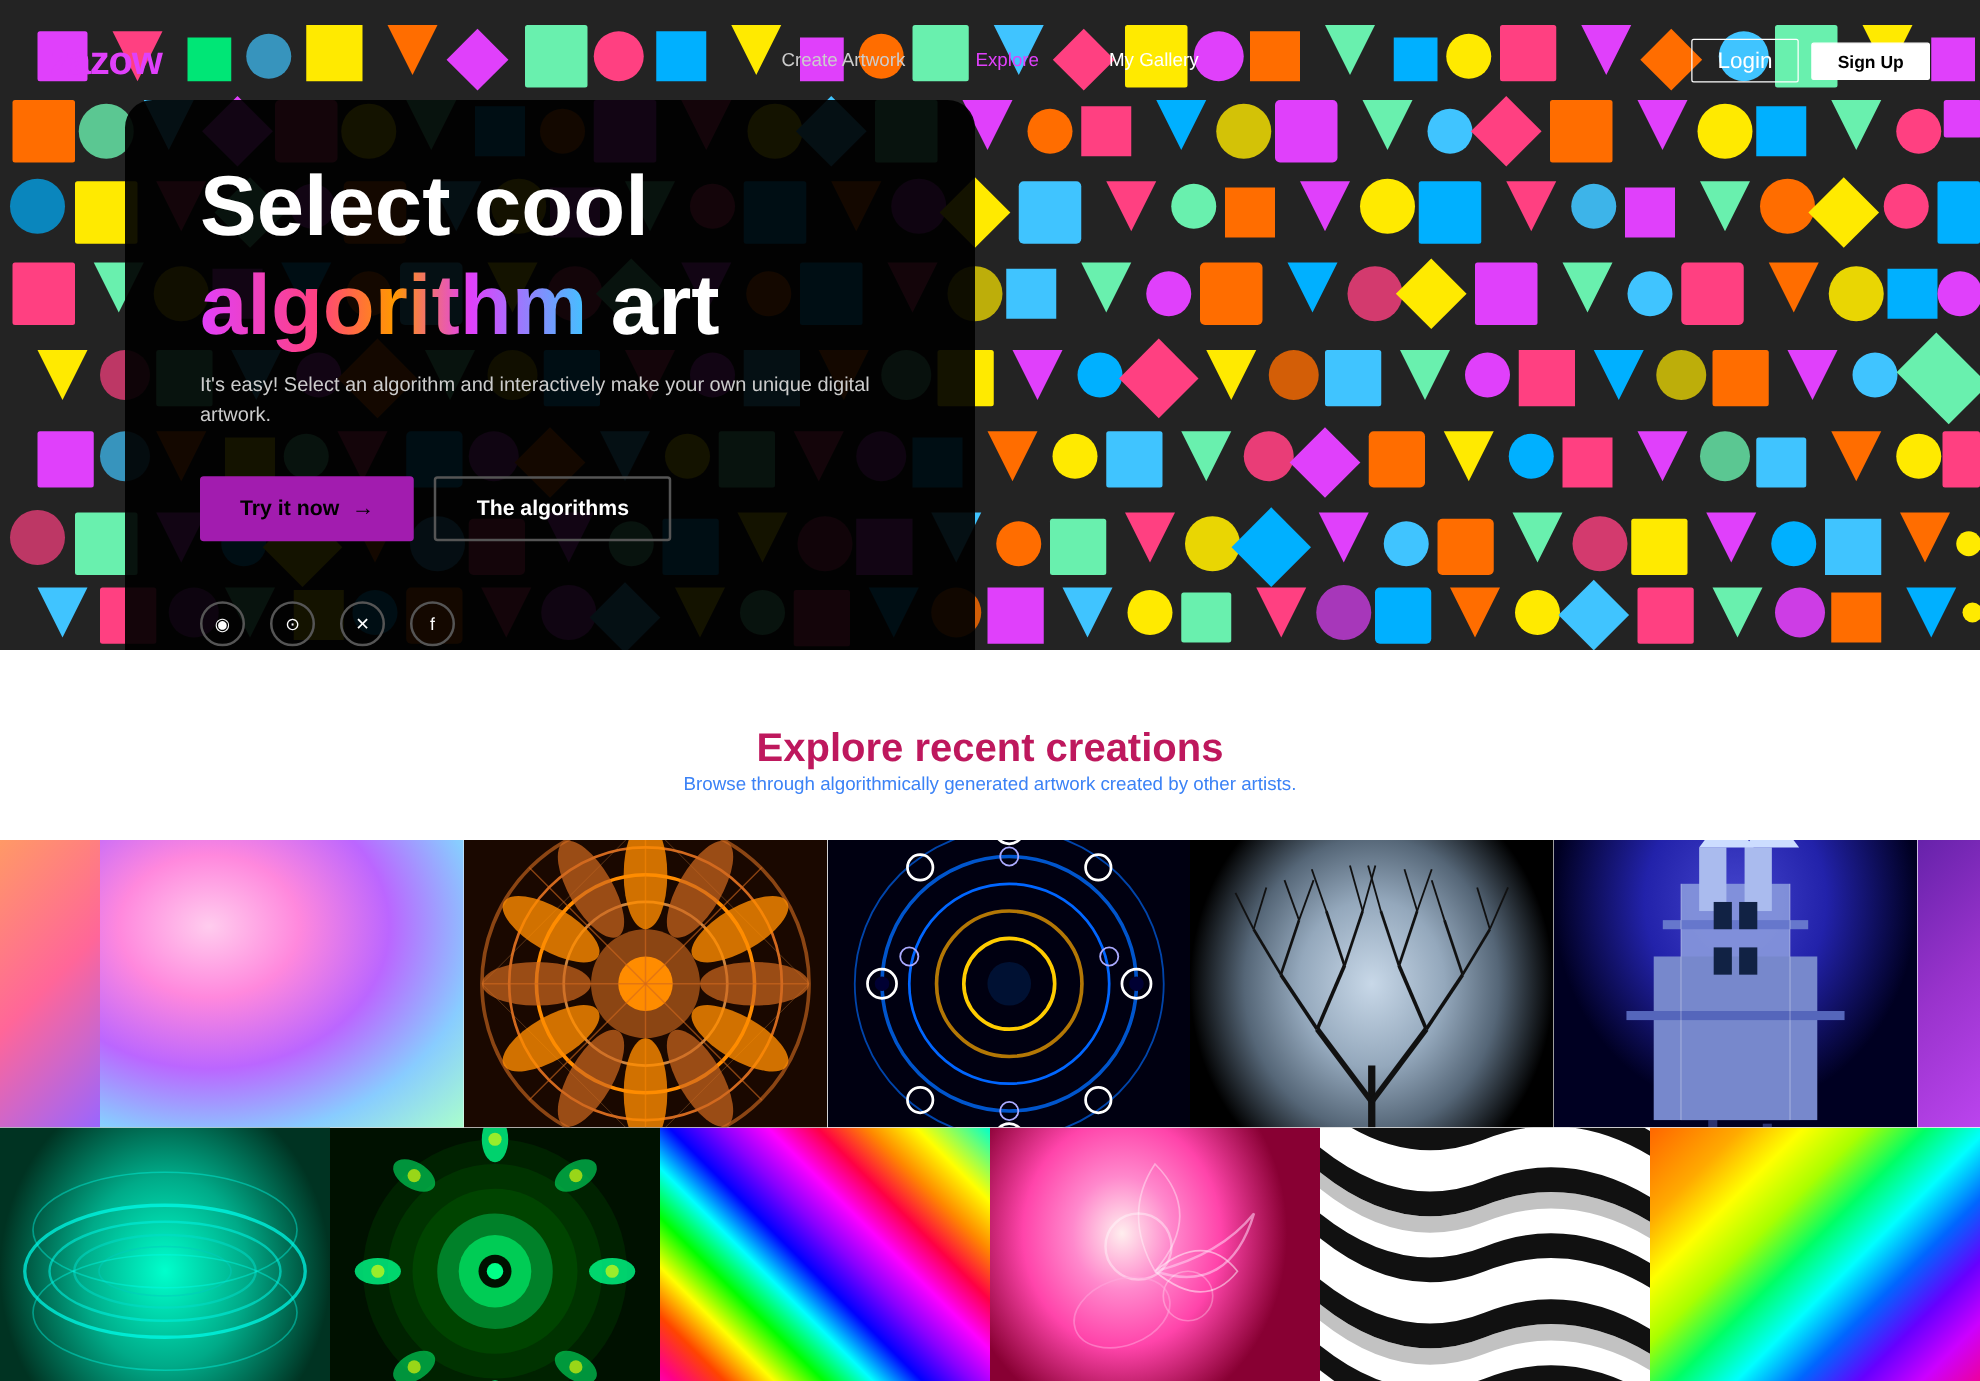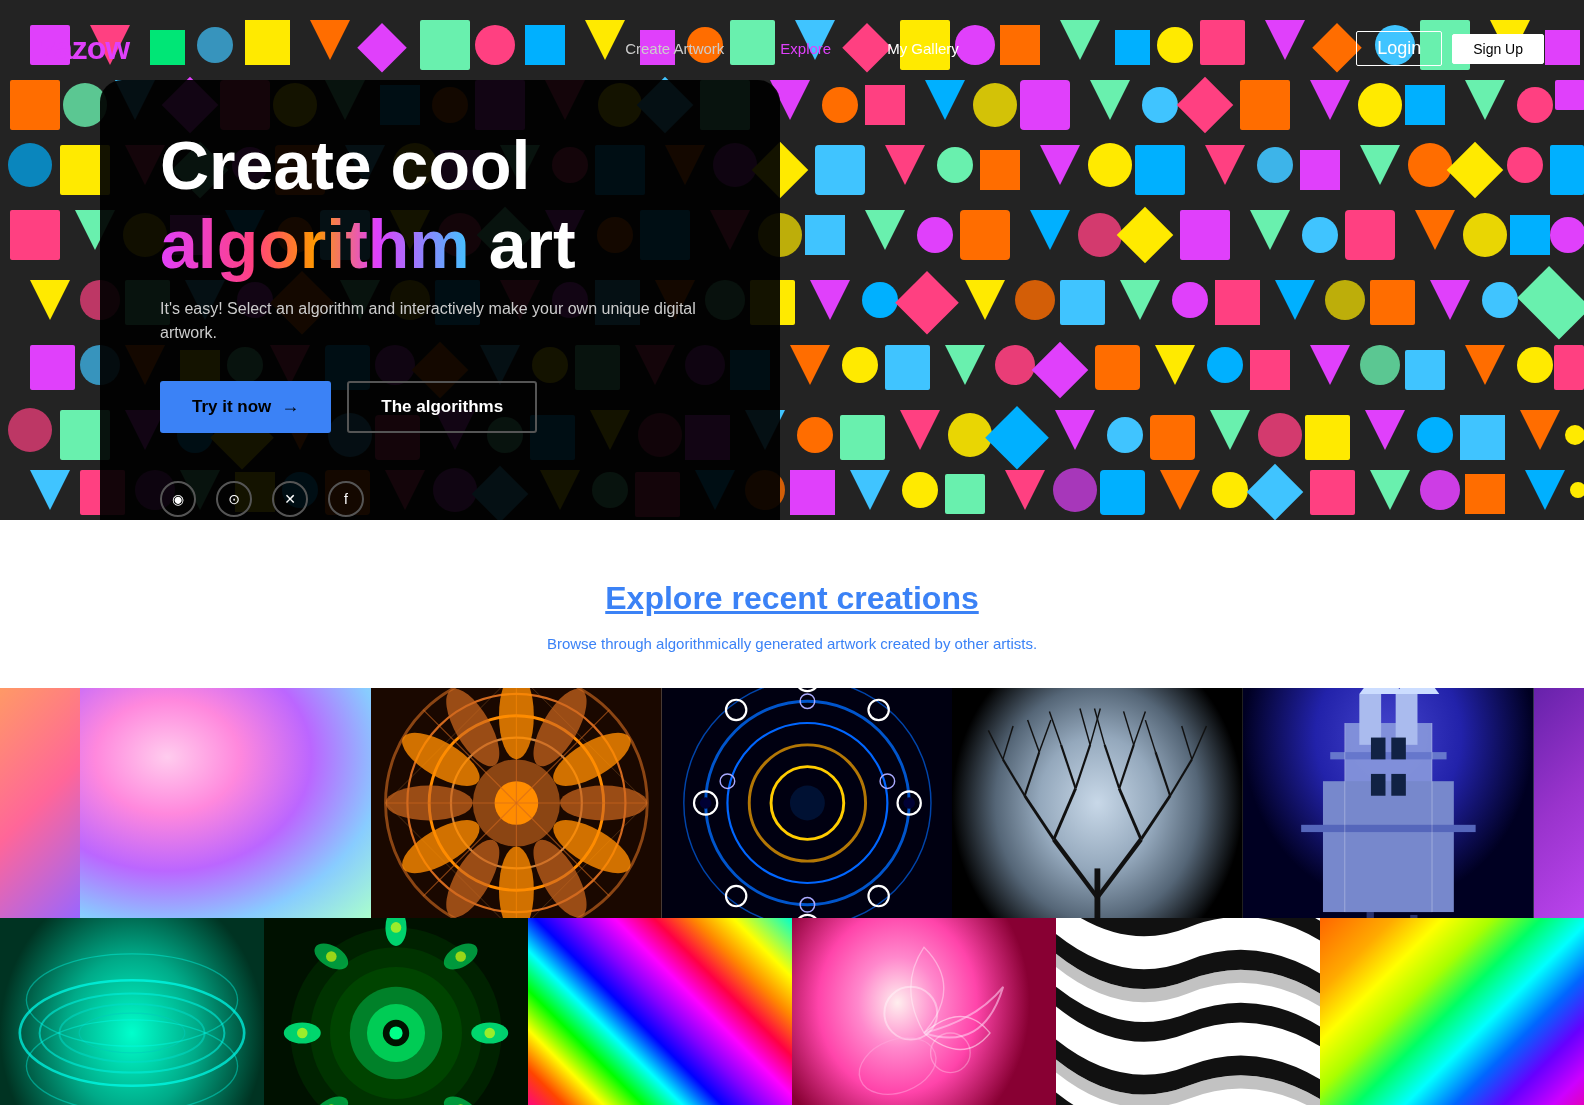--- a/index.html
+++ b/index.html
@@ -53,21 +53,21 @@
       border-radius: 2px;
     }
     .btn-signup {
       border: 1.5px solid #fff;
       background: #fff;
       color: #000;
       padding: 6px 20px;
       font-size: 14px;
       cursor: pointer;
       border-radius: 2px;
-      font-weight: 400;
+      font-weight: 700;
     }
 
     
     .hero {
       width: 100%;
       height: 520px;
       background: #1a1a1a;
       position: relative;
       overflow: hidden;
     }
@@ -108,21 +108,21 @@
       color: #ccc;
       margin-bottom: 36px;
       line-height: 1.5;
     }
     .hero-buttons {
       display: flex;
       gap: 16px;
       margin-bottom: 48px;
     }
     .btn-try {
-      background: #3b82f6;
+      background: #a21caf;
       color: #000;
       border: none;
       padding: 14px 32px;
       font-size: 17px;
       font-weight: 700;
       cursor: pointer;
       border-radius: 3px;
       display: flex;
       align-items: center;
       gap: 10px;
@@ -156,23 +156,22 @@
     }
 
     
     .explore-section {
       padding: 60px 0 30px;
       text-align: center;
     }
     .explore-title {
       font-size: 32px;
       font-weight: 800;
-      color: #3b82f6;
-      margin-bottom: 18px;
-      text-decoration: underline;
+      color: #be185d;
+      margin-bottom: 2px;
     }
     .explore-subtitle {
       font-size: 15px;
       color: #3b82f6;
       margin-bottom: 36px;
     }
 
     
     .gallery-row {
       display: flex;
@@ -477,21 +476,21 @@
     <rect x="1255" y="472" width="40" height="40" fill="#40c4ff" transform="rotate(45 1275 492)"></rect>
     <rect x="1310" y="470" width="45" height="45" fill="#ff4081" rx="2"></rect>
     <polygon points="1370,470 1410,470 1390,510" fill="#69f0ae"></polygon>
     <circle cx="1440" cy="490" r="20" fill="#e040fb" opacity="0.9"></circle>
     <rect x="1465" y="474" width="40" height="40" fill="#ff6d00"></rect>
     <polygon points="1525,470 1565,470 1545,510" fill="#00b0ff"></polygon>
     <circle cx="1578" cy="490" r="8" fill="#ffea00"></circle>
   </svg>
 
   <div class="hero-card">
-    <div class="hero-title">Create cool</div>
+    <div class="hero-title">Select cool</div>
     <div class="hero-title-gen">
       <span class="gen-text">algorithm</span><span style="color:#fff;"> art</span>
     </div>
     <p class="hero-subtitle">It's easy! Select an algorithm and interactively make your own unique digital artwork.</p>
     <div class="hero-buttons">
       <button class="btn-try">
         <span>Try it now</span>
         <span style="font-size:18px;">→</span>
       </button>
       <button class="btn-algorithms">The algorithms</button>

